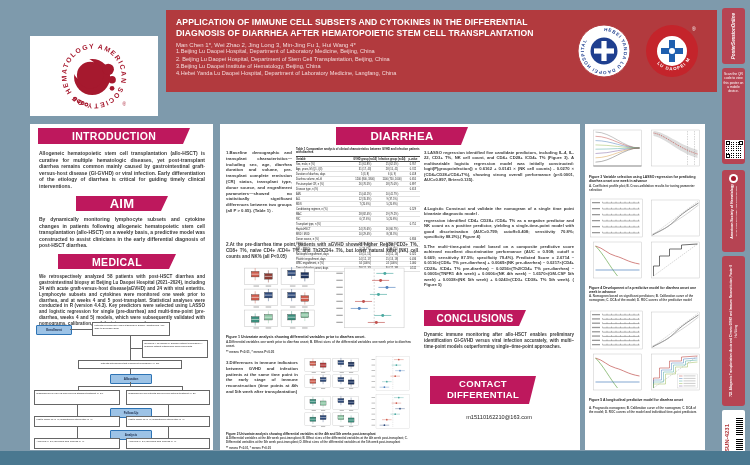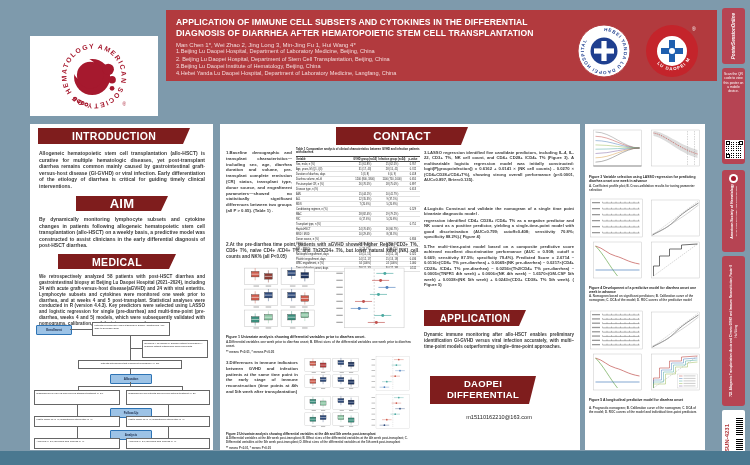--- a/index.html
+++ b/index.html
@@ -1,25 +1,25 @@
 <!DOCTYPE html>
 <html><head>
 <meta charset="utf-8">
 <style>
   html,body{margin:0;padding:0;}
   body{width:750px;height:465px;background:#7E9AAC;position:relative;overflow:hidden;
        font-family:"Liberation Sans",sans-serif;-webkit-font-smoothing:antialiased;}
   .abs{position:absolute;}
   .panel{position:absolute;background:#fff;}
-  .banner{position:absolute;background:#7f1d1d;color:#fff;font-weight:bold;display:flex;
+  .banner{position:absolute;background:#be185d;color:#fff;font-weight:bold;display:flex;
           align-items:center;justify-content:center;clip-path:polygon(0 0,100% 0,calc(100% - 7px) 100%,0 100%);
           letter-spacing:.3px;}
   .jt{text-align:justify;}
   
-  #title-band{position:absolute;left:166px;top:10px;width:551px;height:71px;background:#B23A3E;color:#fff;padding:7px 10px;box-sizing:border-box;}
+  #title-band{position:absolute;left:166px;top:10px;width:551px;height:82px;background:#B23A3E;color:#fff;padding:7px 10px;box-sizing:border-box;}
   #poster-title{font-size:8.6px;font-weight:bold;line-height:1.25;width:390px;letter-spacing:.1px;}
   #authors{font-size:6px;margin-top:4px;color:#F3D9D9;}
   .affil{font-size:5.6px;line-height:1.3;color:#F3D9D9;}
   
   .body-txt{position:absolute;font-weight:bold;color:#3b3b3b;}
   
   .fbox{position:absolute;border:.5px solid #666;background:#fff;font-size:2.3px;line-height:1.2;
         color:#222;padding:1px 1.5px;box-sizing:border-box;overflow:hidden;}
   .fblue{position:absolute;background:#9DC3E6;border:.5px solid #2E74B5;border-radius:1px;color:#1a2a4a;
          font-size:3px;font-weight:bold;display:flex;align-items:center;justify-content:center;}
@@ -141,21 +141,21 @@
     <div class="fbox" style="left:92px;top:94px;width:84px;height:11px;">Lost to follow-up (n=0); Discontinued intervention (n=0)</div>
     <div class="fblue" style="left:76px;top:108px;width:40px;height:8px;">Analysis</div>
     <div class="fline" style="left:43px;top:105px;width:.5px;height:11px;"></div>
     <div class="fline" style="left:134px;top:105px;width:.5px;height:11px;"></div>
     <div class="fbox" style="left:0;top:116px;width:86px;height:11px;">Analysed (n=34); Excluded from analysis (n=0)</div>
     <div class="fbox" style="left:92px;top:116px;width:84px;height:11px;">Analysed (n=24); Excluded from analysis (n=0)</div>
   </div>
 </div>
 
 <div class="panel" id="mid-panel" style="left:220px;top:124px;width:360px;height:326px;">
-  <div class="banner" style="left:116px;top:3px;width:132px;height:18px;font-size:11.5px;">CONTACT</div>
+  <div class="banner" style="left:116px;top:3px;width:132px;height:18px;font-size:11.5px;">DIARRHEA</div>
 
   <div class="body-txt jt" style="left:6px;top:26px;width:66px;font-size:4.3px;line-height:1.35;">1.Baseline demographic and transplant characteristics—including sex, age, diarrhea duration and volume, pre-transplant complete remission (CR) status, transplant type, donor source, and engraftment parameters—showed no statistically significant differences between two groups (all P &gt; 0.05).  (Table 1) .</div>
 
   <div id="table1">
     <div id="table1-caption">Table 1 Comparative analysis of clinical characteristics between GVHD and infection patients with diarrhea</div>
     <div id="table1-grid">
         <div class="trow thead">
           <div>Variable</div>
           <div>GVHD group (n=34)</div>
           <div>Infection group (n=24)</div>
@@ -518,25 +518,25 @@
   </div>
   <div class="abs figcap-t" style="left:6px;top:308px;width:192px;font-size:3.2px;line-height:1.25;">Figure 2 Univariate analysis showing differential variables at the 4th and 5th weeks post-transplant</div>
   <div class="abs figcap-s" style="left:6px;top:313px;width:192px;font-size:2.9px;line-height:1.25;">A.Differential variables at the 4th week post-transplant; B. Effect sizes of the differential variables at the 4th week post-transplant; C. Differential variables at the 5th week post-transplant; D. Effect sizes of the differential variables at the 5th week post-transplant</div>
   <div class="abs figcap-s" style="left:6px;top:321.5px;width:192px;font-size:2.9px;">** means P&lt;0.01,  * means P&lt;0.05</div>
 
   <div class="body-txt jt" style="left:204px;top:26px;width:150px;font-size:4.2px;line-height:1.3;">3.LASSO regression identified five candidate predictors, including IL-4, IL-22, CD3+ T%, NK cell count, and CD4+ CD28+ /CD4+ T% (Figure 3). A multivariable logistic regression model was initially constructed: logit(P|group=infection)) = 0.6162 + 0.0141 × (NK cell counts) - 0.0270 × (CD4+CD28+/CD4+T%), showing strong overall performance (p&lt;0.0001, AUC=0.897, Brier=0.135).</div>
   <div class="body-txt jt" style="left:204px;top:82px;width:150px;font-size:4.2px;line-height:1.3;">4.Logistic Construct and validate the nomogram of a single time point bivariate diagnostic model .</div>
   <div class="body-txt jt" style="left:204px;top:94px;width:150px;font-size:4.2px;line-height:1.3;">regression identified CD4+ CD28+ /CD4+ T% as a negative predictor and NK count as a positive predictor, yielding a single-time-point model with good discrimination (AUC=0.799; cutoff=0.408; sensitivity 70.8%; specificity 88.2%).( Figure 4)</div>
   <div class="body-txt jt" style="left:204px;top:120px;width:150px;font-size:4.2px;line-height:1.3;">5.The multi–time-point model based on a composite predictive score achieved excellent discriminative performance (AUC = 0.908; cutoff = 0.669; sensitivity 87.5%; specificity 79.4%). Predicted Score = 2.6714 – 0.0116×(CD8+ T% pre-diarrhea) + 0.0049×(NK pre-diarrhea) – 0.0217×(CD4+ CD28+ /CD4+ T% pre-diarrhea) – 0.0256×(Th2/CD4+ T% pre-diarrhea) – 0.0005×(TNFR1 4th week) + 0.0006×(NK 4th week) – 1.6570×(GM-CSF 5th week) + 0.0038×(NK 5th week) + 0.0243×(CD3+ CD38+ T% 5th week). ( Figure 5)</div>
 
-  <div class="banner" style="left:204px;top:186px;width:102px;height:16px;font-size:10px;">APPLICATION</div>
+  <div class="banner" style="left:204px;top:186px;width:102px;height:16px;font-size:10px;">CONCLUSIONS</div>
   <div class="body-txt jt" style="left:204px;top:208px;width:150px;font-size:4.5px;line-height:1.35;">Dynamic immune monitoring after allo-HSCT enables preliminary identification GI-GVHD versus viral infection accurately, with multi–time-point models outperforming single–time-point approaches.</div>
 
   <div class="banner" style="left:210px;top:252px;width:106px;height:28px;font-size:9.5px;flex-direction:column;line-height:1.15;">
-    <span>DAOPEI</span>
+    <span>CONTACT</span>
     <span>DIFFERENTIAL</span>
   </div>
   <div class="abs" style="left:204px;top:290px;width:150px;font-size:5.6px;color:#222;text-align:center;">m15110162210@163.com</div>
 </div>
 
 <div class="panel" id="right-panel" style="left:585px;top:124px;width:120px;height:326px;">
   <div class="abs" style="left:4px;top:4px;display:flex;gap:3px;">
     <svg id="f3a" width="55" height="44" viewBox="0 0 54 44">
         <rect x="4" y="2" width="48" height="36" fill="#fff" stroke="#bbb" stroke-width="0.4"></rect>
         <path d="M50,20 C34,20 22,4 6,4" fill="none" stroke="#888" stroke-width="0.5"></path>

